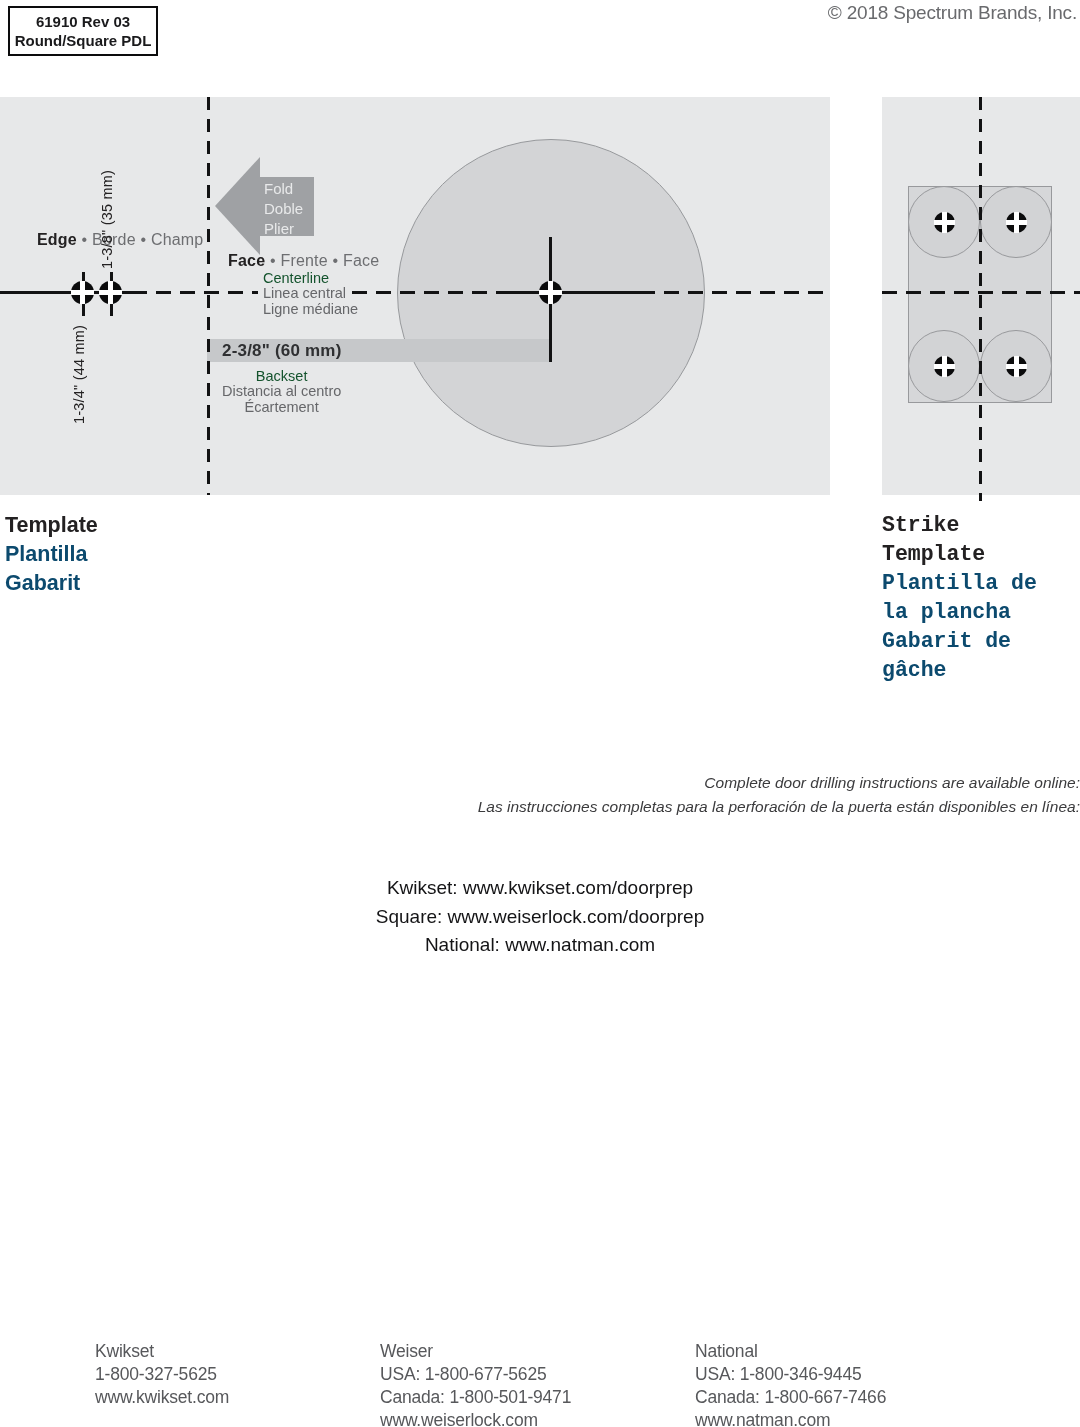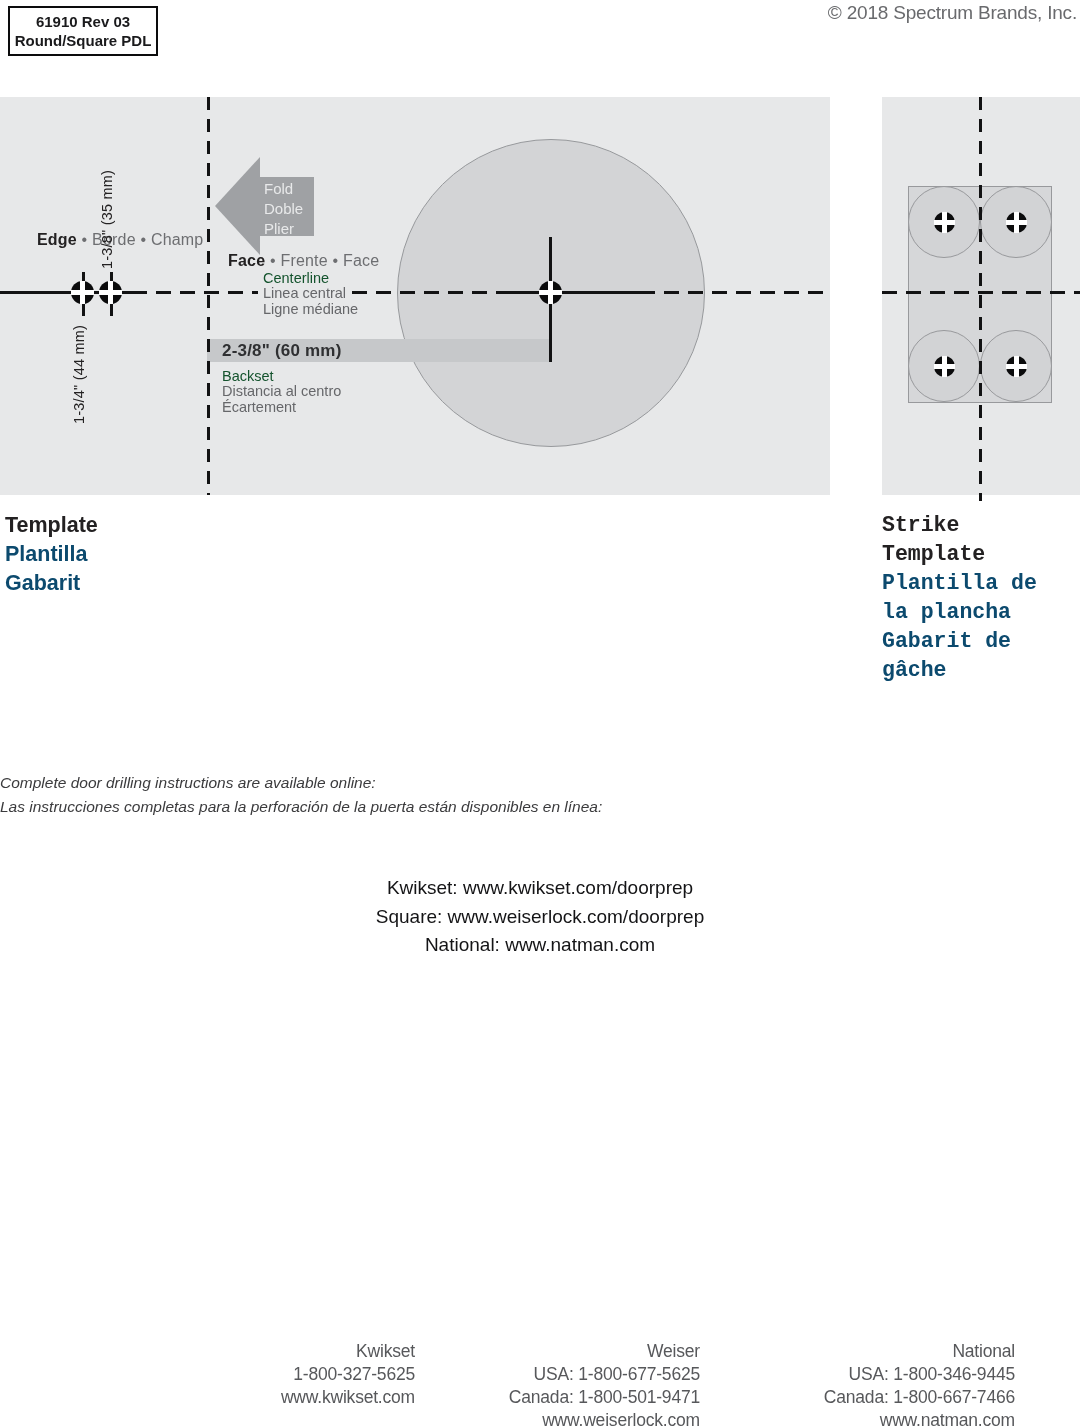--- a/index.html
+++ b/index.html
@@ -65,27 +65,27 @@
     border:1px solid #98999c;box-sizing:border-box;}
   .strike-circle{width:72px;height:72px;border-radius:50%;background:#d2d3d5;
     border:1px solid #98999c;box-sizing:border-box;}
 
   
   .heading{font-size:21.5px;font-weight:700;line-height:29px;}
   .heading .en{color:#232122;}
   .heading .gray{color:#0c4a6e;}
 
   
-  .note{left:0;top:771px;width:1080px;text-align:left;font-style:italic;
+  .note{left:0;top:771px;width:1080px;text-align:right;font-style:italic;
     font-size:15.5px;line-height:23.7px;color:#3b3b3d;}
   .links{left:0;top:874px;width:1080px;text-align:center;font-size:19px;
     line-height:28.5px;color:#141416;}
 
   
-  .contact{width:320px;text-align:right;font-size:17.5px;line-height:23px;
+  .contact{width:320px;text-align:left;font-size:17.5px;line-height:23px;
     color:#57585b;letter-spacing:-0.2px;}
 </style>
 </head>
 <body>
 
 <div class="abs doc-box">
   <div>61910 Rev 03</div>
   <div>Round/Square PDL</div>
 </div>
 <div class="abs copyright">© 2018 Spectrum Brands, Inc.</div>
@@ -136,21 +136,21 @@
     <span class="gray">•</span>
     <span class="gray">Face</span>
   </div>
 
   <div class="abs tri-label" style="left:263px;top:174px;">
     <div class="en">Centerline</div>
     <div class="gray">Linea central</div>
     <div class="gray">Ligne médiane</div>
   </div>
 
-  <div class="abs tri-label" style="left:222px;top:272px;">
+  <div class="abs tri-label" style="left:222px;top:272px;text-align:center;">
     <div class="en">Backset</div>
     <div class="gray">Distancia al centro</div>
     <div class="gray">Écartement</div>
   </div>
 
   <div class="abs vtext" style="left:99px;bottom:226px;">1-3/8" (35 mm)</div>
   <div class="abs vtext" style="left:71px;top:228px;">1-3/4" (44 mm)</div>
 </div>
 
 <div class="abs panel panel-strike" style="overflow:visible;">

